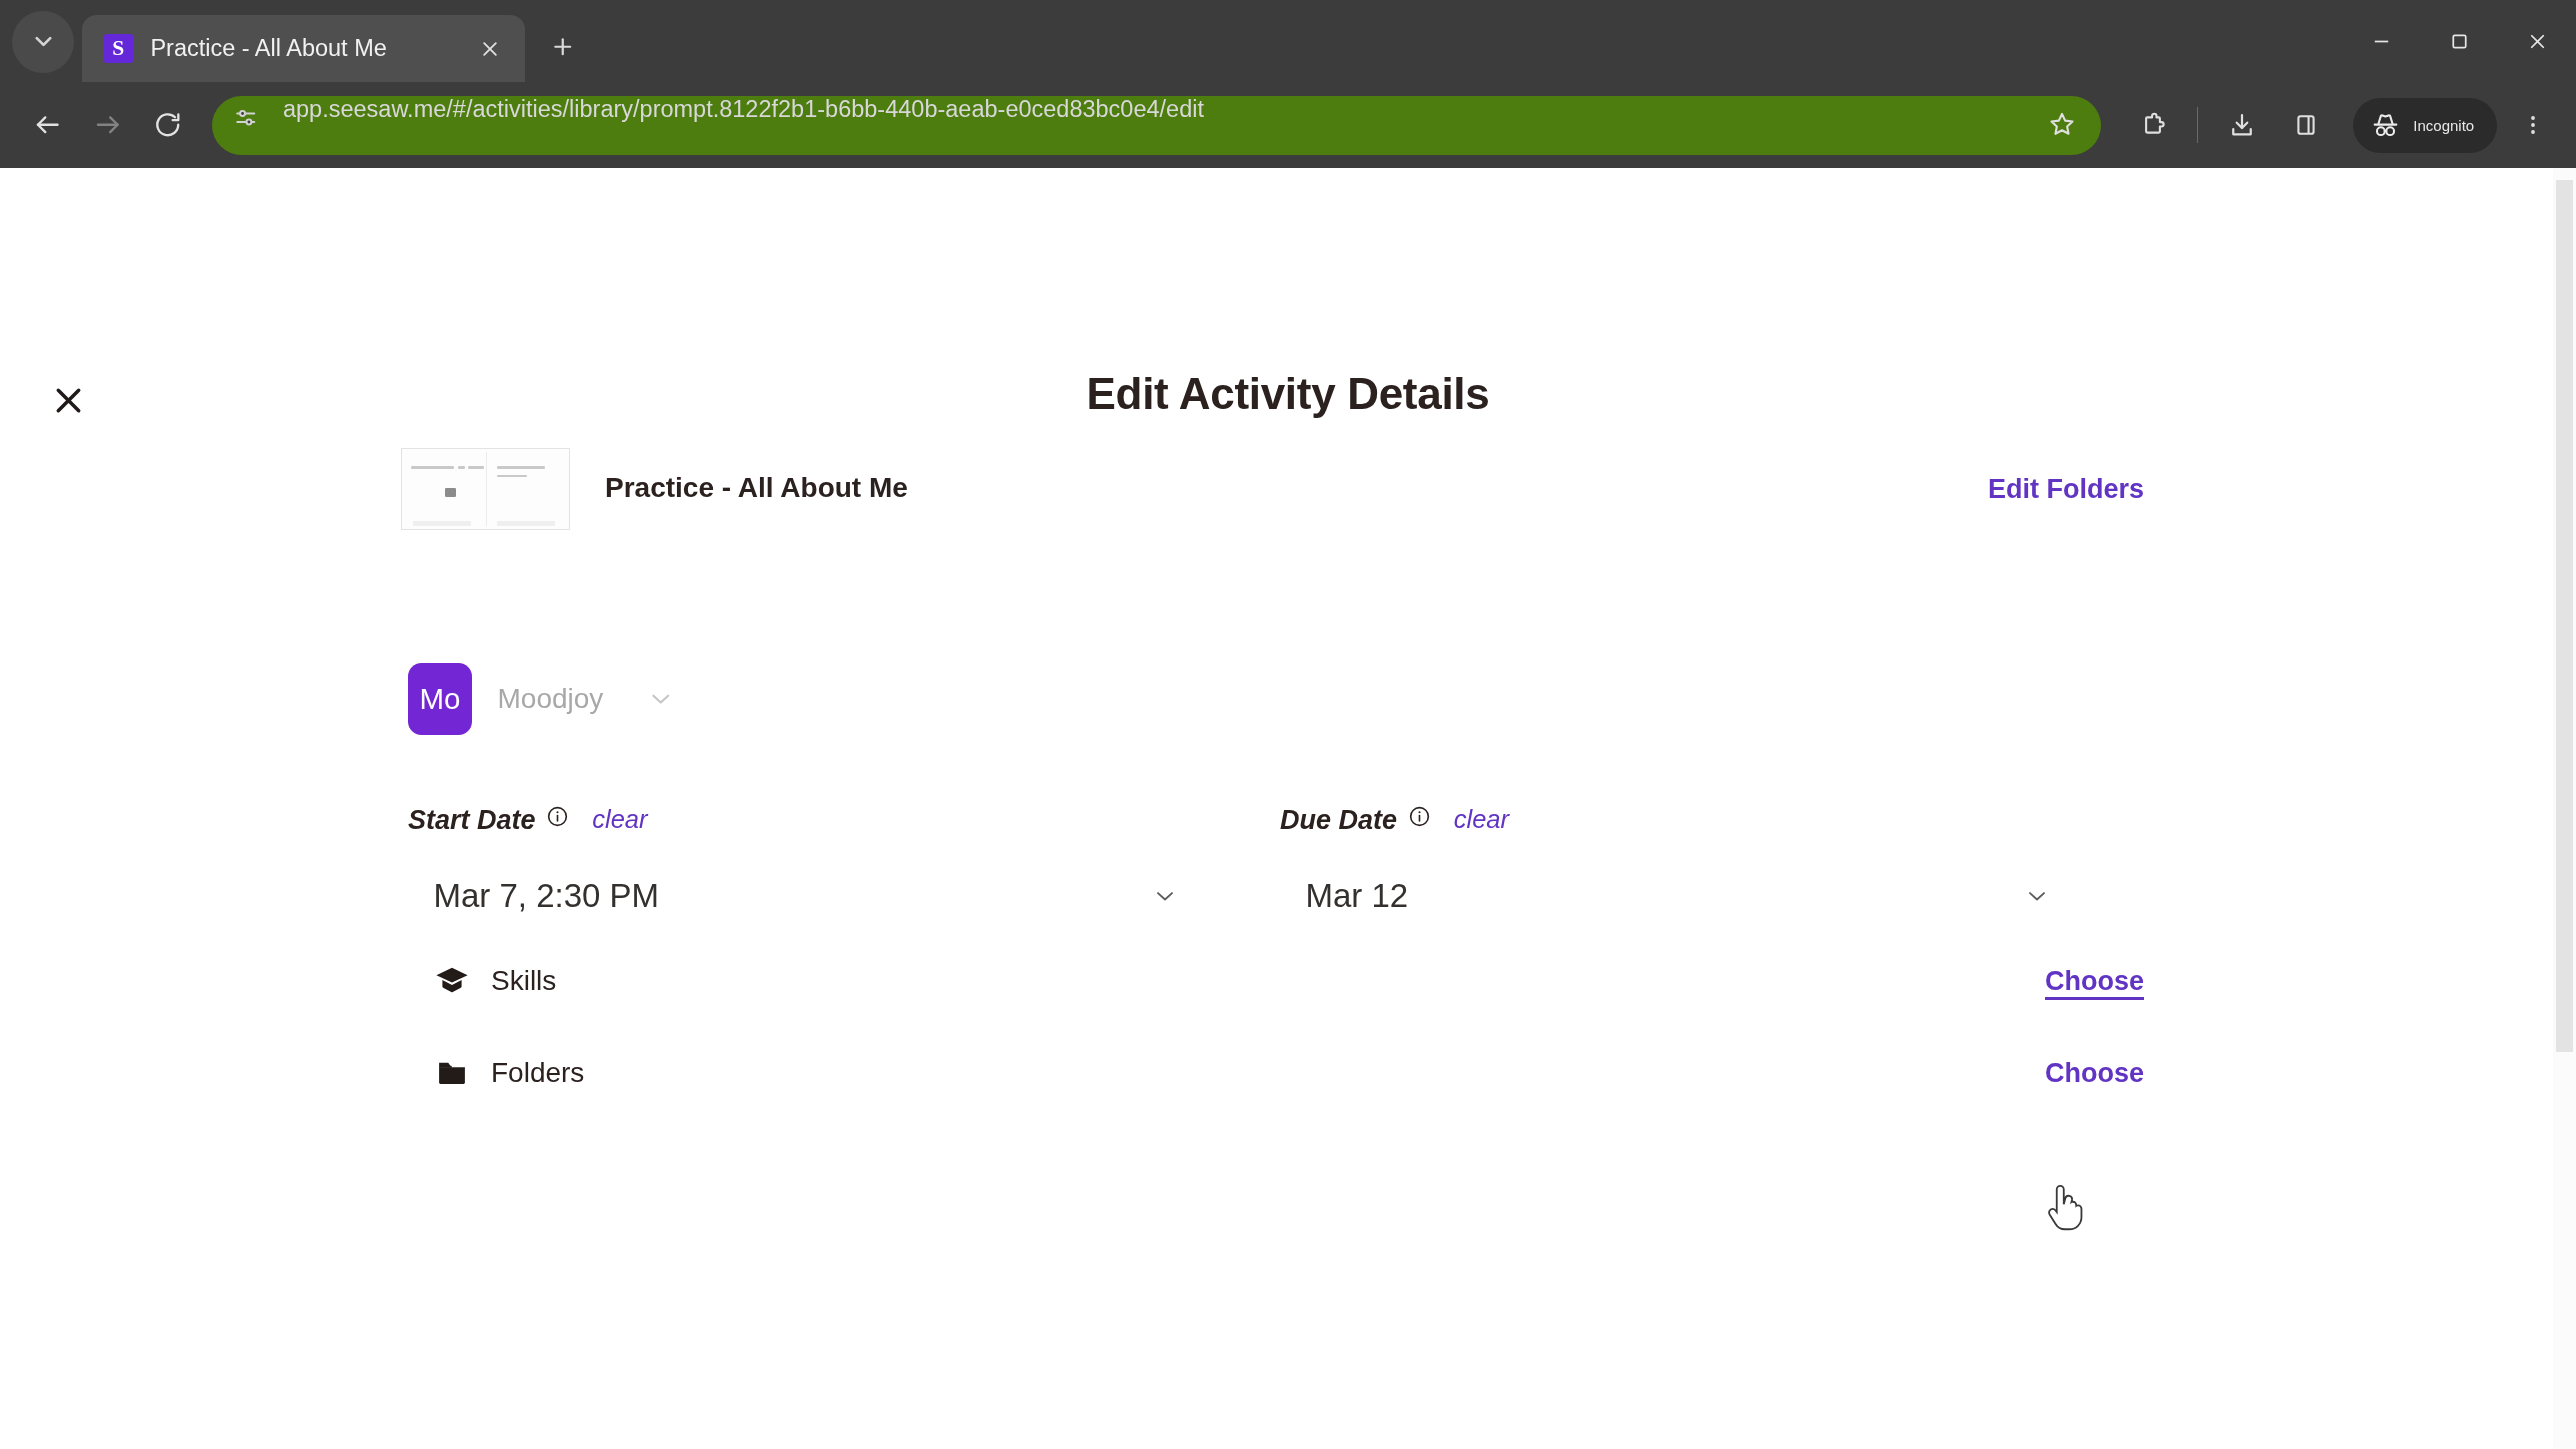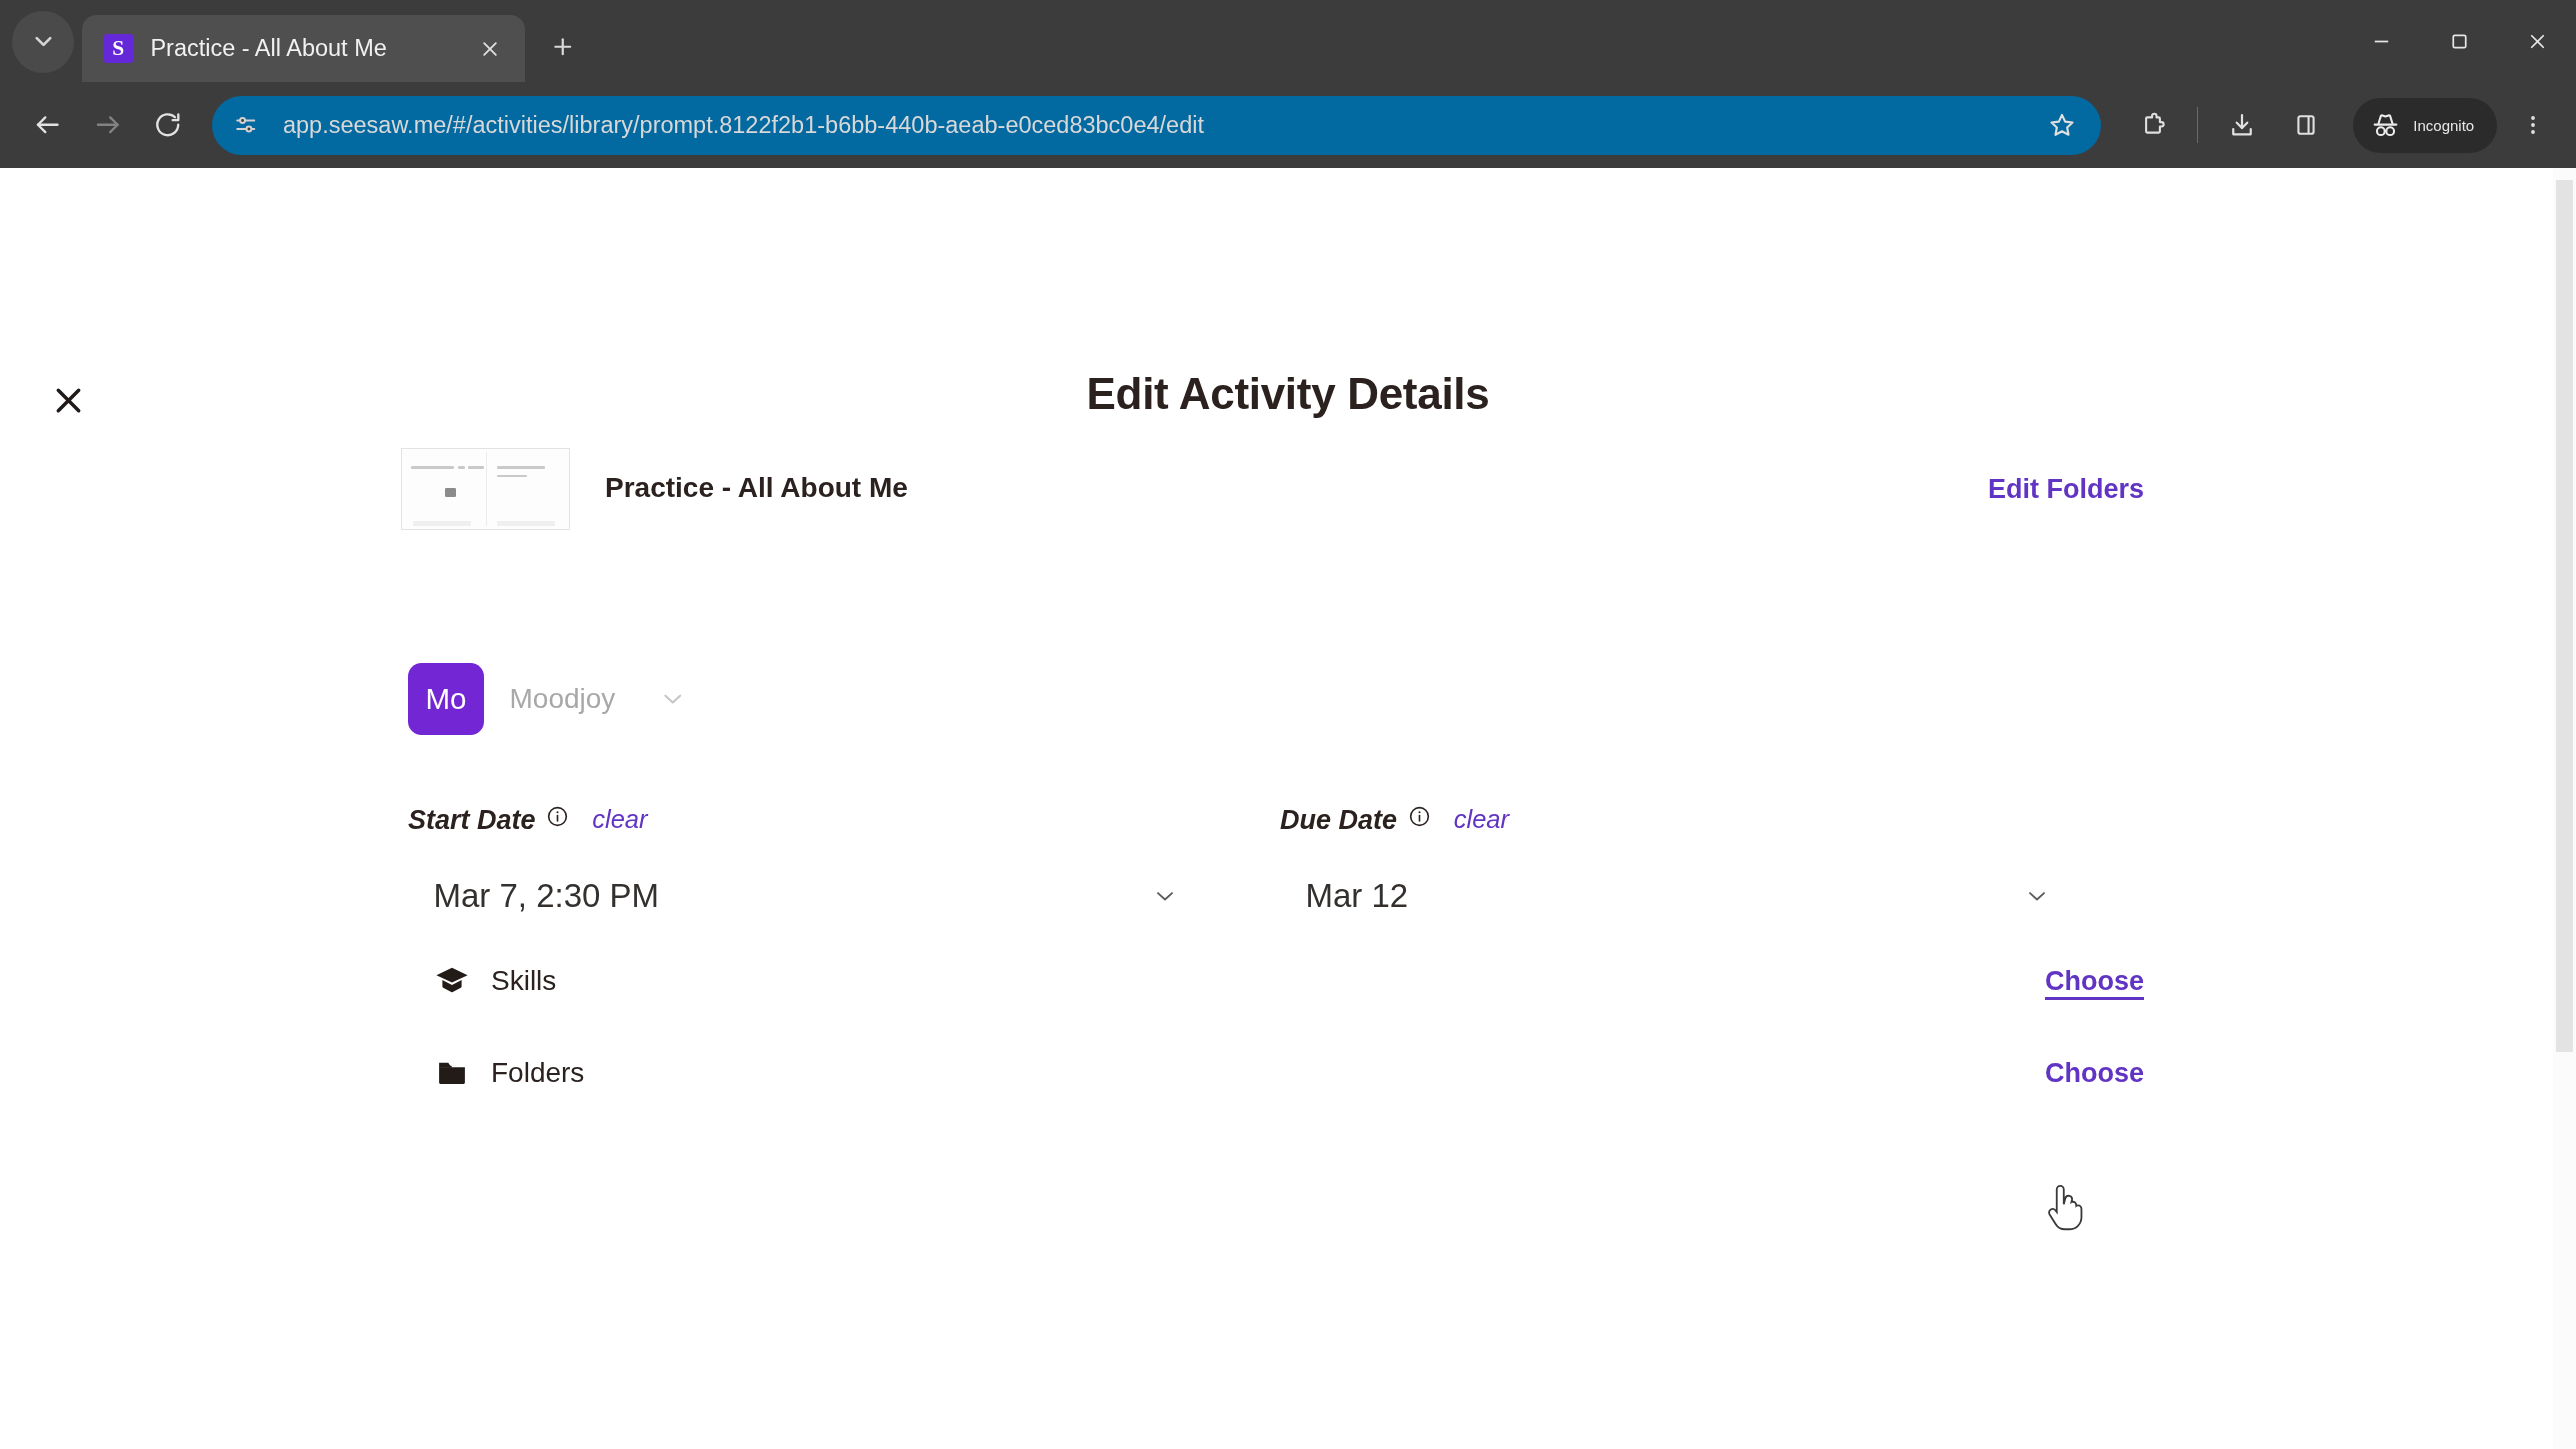--- a/index.html
+++ b/index.html
@@ -106,25 +106,25 @@
     border-radius: 30px;
     display: flex; align-items: center; justify-content: center;
     flex: 0 0 auto;
   }
   .nav-btn svg { width: 29.5px; height: 29.5px; }
   .nav-btn.disabled svg { opacity: 0.42; }
 
   .omnibox {
     flex: 1 1 auto;
     height: 59px;
-    background: #0369a1;
+    background: #4d7c0f;
     border-radius: 29.5px;
     margin: 0 20px 0 14.8px;
     display: flex;
-    align-items: center;
+    align-items: flex-start;
     padding: 0 6.7px 0 12px;
     min-width: 0;
   }
   .omni-icon {
     width: 44px; height: 44px;
     border-radius: 22px;
     display: flex; align-items: center; justify-content: center;
     flex: 0 0 auto;
   }
   .omni-icon svg { width: 25.5px; height: 25.5px; }
@@ -249,21 +249,21 @@
   }
 
   
   .class-row {
     display: flex;
     align-items: center;
     padding-left: 408px;
     margin-top: 114px;
   }
   .class-avatar {
-    width: 76px; height: 72px;
+    width: 64px; height: 72px;
     border-radius: 13.4px;
     background: #7326d3;
     color: #fff;
     font-size: 29.5px;
     display: flex; align-items: center; justify-content: center;
     flex: 0 0 auto;
   }
   .class-name {
     font-size: 28px;
     color: #a8a8a8;

